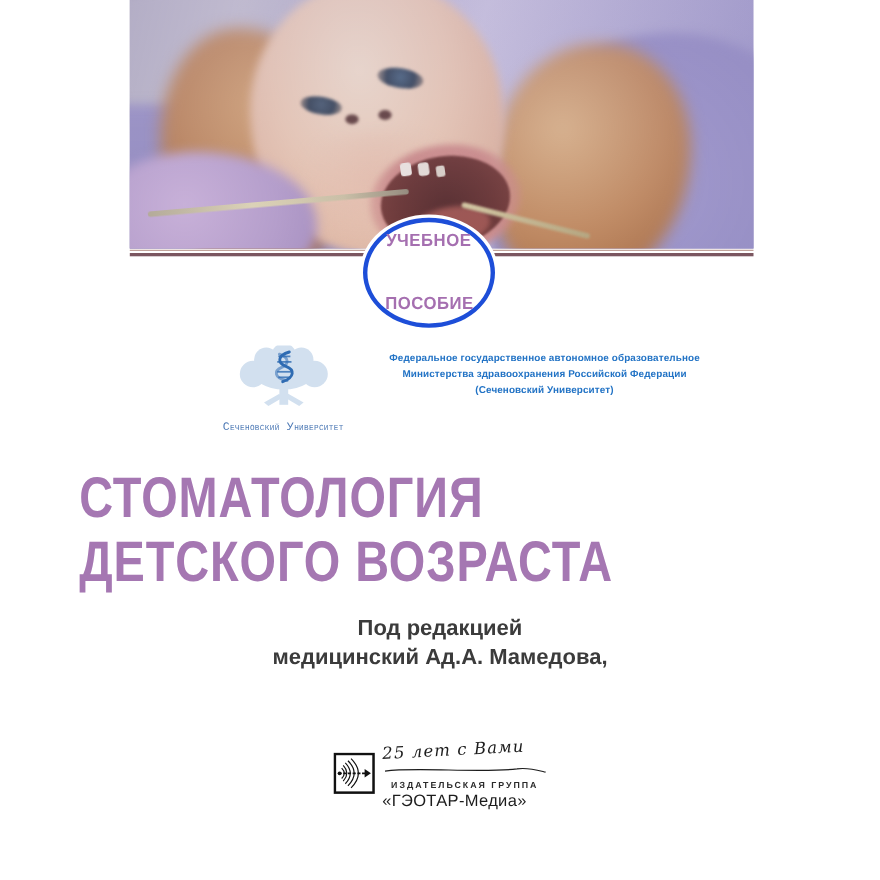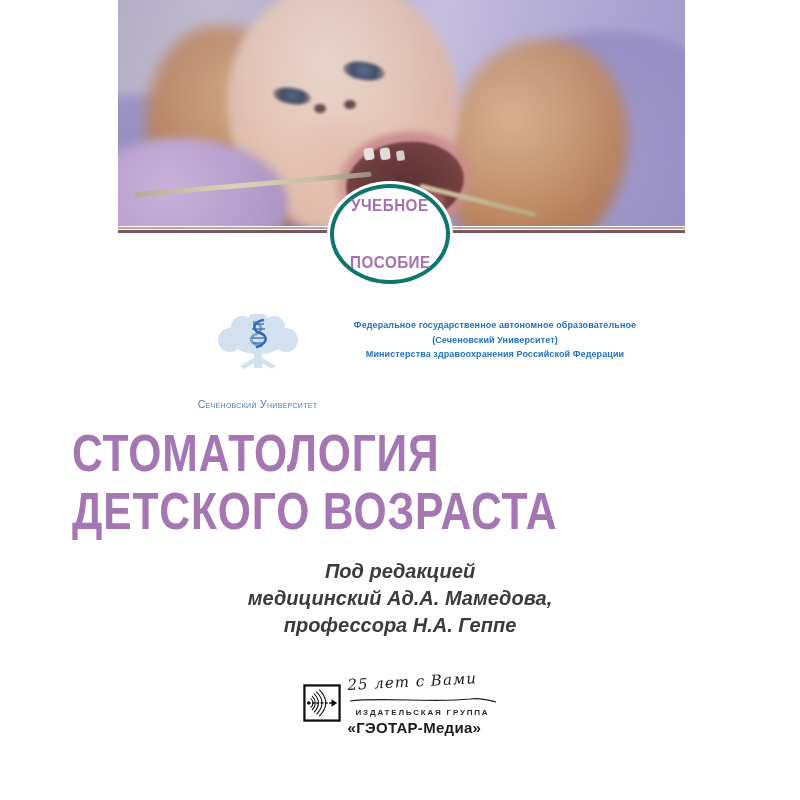--- a/index.html
+++ b/index.html
@@ -35,62 +35,62 @@
   .ph-tint{inset:0;background:linear-gradient(180deg,rgba(164,152,206,.22),rgba(164,152,206,.10));}
 
   
   .rule{
     position:absolute;left:118px;top:227px;width:567px;height:6px;
     background:linear-gradient(to bottom,#c2a39b 0 1.5px,#ffffff 1.5px 3px,#7b5660 3px 6px);
   }
 
   
   .badge{
-    position:absolute;left:330px;top:184px;width:112px;height:92px;border-radius:50%;
-    background:#ffffff;border:4px solid #0f766e;box-shadow:0 0 0 3px #ffffff;
+    position:absolute;left:330px;top:198px;width:112px;height:92px;border-radius:50%;
+    background:#ffffff;border:4px solid #1d4ed8;box-shadow:0 0 0 3px #ffffff;
     display:flex;flex-direction:column;align-items:center;justify-content:center;z-index:5;gap:36px;
   }
   .badge div{
     color:#a56fb0;font-weight:bold;font-size:16px;line-height:21px;letter-spacing:.5px;
     transform:scaleX(.95);white-space:nowrap;
   }
 
   
   .univ-logo{position:absolute;left:185px;top:314px;width:145px;text-align:center;}
   .univ-logo .caption{
-    font-family:Liberation Sans, sans-serif;font-size:10.5px;color:#4d79b5;
-    font-variant:small-caps;letter-spacing:.3px;margin-top:20px;white-space:nowrap;
+    font-family:Liberation Mono, monospace;font-size:10.5px;color:#4d79b5;
+    font-variant:small-caps;letter-spacing:.3px;margin-top:4px;white-space:nowrap;
   }
   .institution{position:absolute;left:340px;top:318px;width:310px;text-align:center;}
   .institution div{
     color:#2273c5;font-weight:bold;font-size:9px;line-height:14.6px;letter-spacing:.1px;
   }
 
   
   .title{position:absolute;left:0;right:0;top:424px;text-align:left;}
   .title div{
     color:#a577b2;font-weight:bold;font-size:52px;line-height:58px;letter-spacing:1px;
     transform:scaleX(.82);transform-origin:50% 50%;white-space:nowrap;
   }
 
   
   .editors{position:absolute;left:0;right:0;top:558px;text-align:center;}
-  .editors div{color:#3b3b3b;font-weight:600;font-size:20px;line-height:27px;font-style:italic;}
+  .editors div{color:#3b3b3b;font-weight:600;font-size:20px;line-height:27px;}
 
   
   .publisher{position:absolute;left:0;right:0;top:676px;display:flex;justify-content:center;align-items:flex-start;}
   .pub-emblem{margin-top:8px;margin-right:7px;}
   .pub-text{position:relative;text-align:left;}
   .pub-anniv{
     font-family:"DejaVu Serif",serif;font-style:italic;font-size:15px;color:#1c1c1c;
     transform:rotate(-3deg);transform-origin:0 100%;display:inline-block;letter-spacing:1px;white-space:nowrap;
   }
   .pub-swash{display:block;margin-top:-4px;}
   .pub-group{font-size:8px;font-weight:bold;color:#2a2a2a;letter-spacing:1.8px;margin-top:0;white-space:nowrap;text-align:center;}
-  .pub-name{font-size:15px;font-weight:bold;color:#1c1c1c;margin-top:2px;letter-spacing:.3px;white-space:nowrap;}
+  .pub-name{font-size:15px;font-weight:normal;color:#1c1c1c;margin-top:2px;letter-spacing:.3px;white-space:nowrap;}
 </style>
 </head>
 <body>
 
 <div class="cover">
 
   <div class="photo">
     <div class="ph-lamp"></div>
     <div class="ph-chair-right"></div>
     <div class="ph-chair-left"></div>
@@ -142,33 +142,32 @@
           <line x1="46" y1="24" x2="59" y2="24"></line>
           <line x1="47" y1="29" x2="58" y2="29"></line>
         </g>
       </svg>
     </span>
     <div class="caption">Сеченовский Университет</div>
   </div>
 
   <div class="institution">
     <div>Федеральное государственное автономное образовательное</div>
+    <div>Министерства здравоохранения Российской Федерации</div>
     <div>(Сеченовский Университет)</div>
-    <div>Министерства здравоохранения Российской Федерации</div>
   </div>
 
   <div class="title">
     <div>СТОМАТОЛОГИЯ</div>
     <div>ДЕТСКОГО ВОЗРАСТА</div>
   </div>
 
   <div class="editors">
     <div>Под редакцией</div>
     <div>медицинский Ад.А. Мамедова,</div>
-    <div>профессора Н.А. Геппе</div>
   </div>
 
   <div class="publisher">
     <span class="pub-emblem">
       <svg width="38" height="38" viewBox="0 0 40 40">
         <rect x="1.5" y="1.5" width="37" height="37" fill="#ffffff" stroke="#111111" stroke-width="2.4"></rect>
         <g stroke="#111111" fill="none" stroke-width="1.1">
           <path d="M17 6 Q31 20 17 34"></path>
           <path d="M14 8 Q26 20 14 32"></path>
           <path d="M11.5 10 Q21 20 11.5 30"></path>

